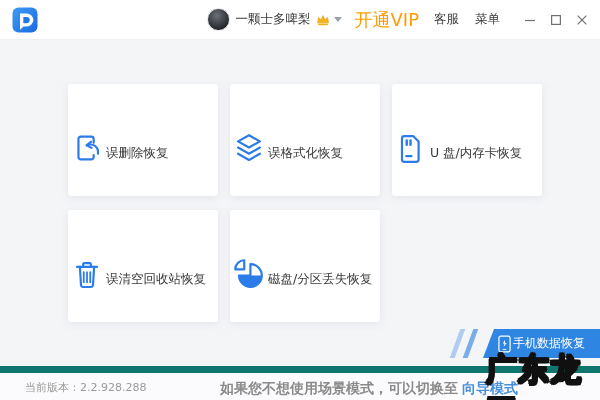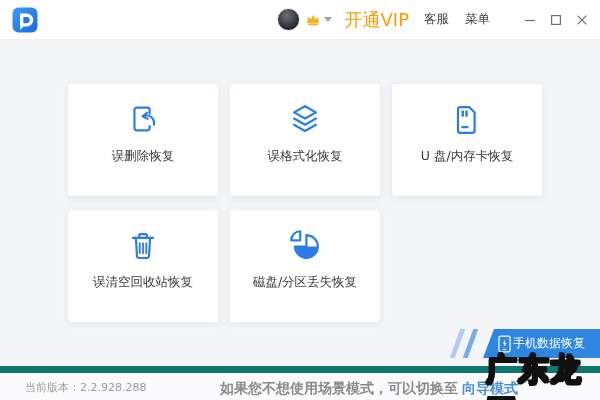--- a/index.html
+++ b/index.html
@@ -33,21 +33,21 @@
   .winbtns { display:flex; align-items:center; }
   .winbtn { width:12px; height:12px; margin-left:14px; cursor:pointer; display:block; }
   
   .cards-grid {
     position:absolute; left:68px; top:84px; width:474px;
     display:grid; grid-template-columns:repeat(3,1fr); column-gap:12px; row-gap:14px;
   }
   .card {
     background:#ffffff; height:112px; border-radius:3px;
     box-shadow:0 2px 8px rgba(150,160,175,0.18);
-    display:flex; flex-direction:column; align-items:center;
+    display:flex; flex-direction:row; align-items:center;
     padding-top:17px; box-sizing:border-box; cursor:pointer;
   }
   .card-icon { width:38px; height:38px; }
   .card-label { margin-top:9px; font-size:12.5px; color:#3a3a3a; white-space:nowrap; }
   
   .phone-banner { position:absolute; right:0; top:329px; height:29px; width:152px; cursor:pointer; z-index:2; }
   .pb-stripe { position:absolute; top:0; height:29px; width:5px; transform:skewX(-20deg); }
   .pb-stripe.s1 { right:140px; background:#aecdf0; }
   .pb-stripe.s2 { right:127px; background:#79ade8; }
   .pb-main {
@@ -88,28 +88,29 @@
             <stop offset="1" stop-color="#1B6AE0"></stop>
         </linearGradient>
       </defs>
       <rect x="0.5" y="0.5" width="25" height="25" rx="6" fill="url(#lg)"></rect>
       <path d="M8,6.5 h6.8 a6.5,6.5 0 0 1 0,13 h-3.3 l-3.5,3.2 v-3.2 Z" fill="#ffffff"></path>
       <path d="M11.3,10 h3.3 a3.1,3.1 0 0 1 0,6.2 h-3.3 Z" fill="#2178EC"></path>
     </svg>
 
     <div class="tb-right">
       <div class="avatar"></div>
+      <span class="username">一颗士多啤梨</span>
       <svg class="crown" viewBox="0 0 14 12">
         <path d="M1.5,8.8 L2.4,3.2 L5,5.8 L7,1.6 L9,5.8 L11.6,3.2 L12.5,8.8 Z" fill="#F6B21B" stroke="#E89B0C" stroke-width="0.5"></path>
         <rect x="2" y="9.6" width="10" height="1.6" rx="0.8" fill="#F6B21B"></rect>
       </svg>
       <span class="caret"></span>
       <span class="vip">开通VIP</span>
       <span class="tb-link">客服</span>
-      <span class="tb-link" style="margin-right:20px;">菜单</span>
+      <span class="tb-link" style="margin-right:10px;">菜单</span>
       <div class="winbtns">
         <svg class="winbtn" viewBox="0 0 12 12">
           <line x1="1" y1="6.5" x2="11" y2="6.5" stroke="#707070" stroke-width="1.2"></line>
         </svg>
         <svg class="winbtn" viewBox="0 0 12 12">
           <rect x="1.6" y="1.6" width="8.8" height="8.8" fill="none" stroke="#707070" stroke-width="1.2"></rect>
         </svg>
         <svg class="winbtn" viewBox="0 0 12 12">
           <line x1="1.6" y1="1.6" x2="10.4" y2="10.4" stroke="#707070" stroke-width="1.2"></line>
           <line x1="10.4" y1="1.6" x2="1.6" y2="10.4" stroke="#707070" stroke-width="1.2"></line>

